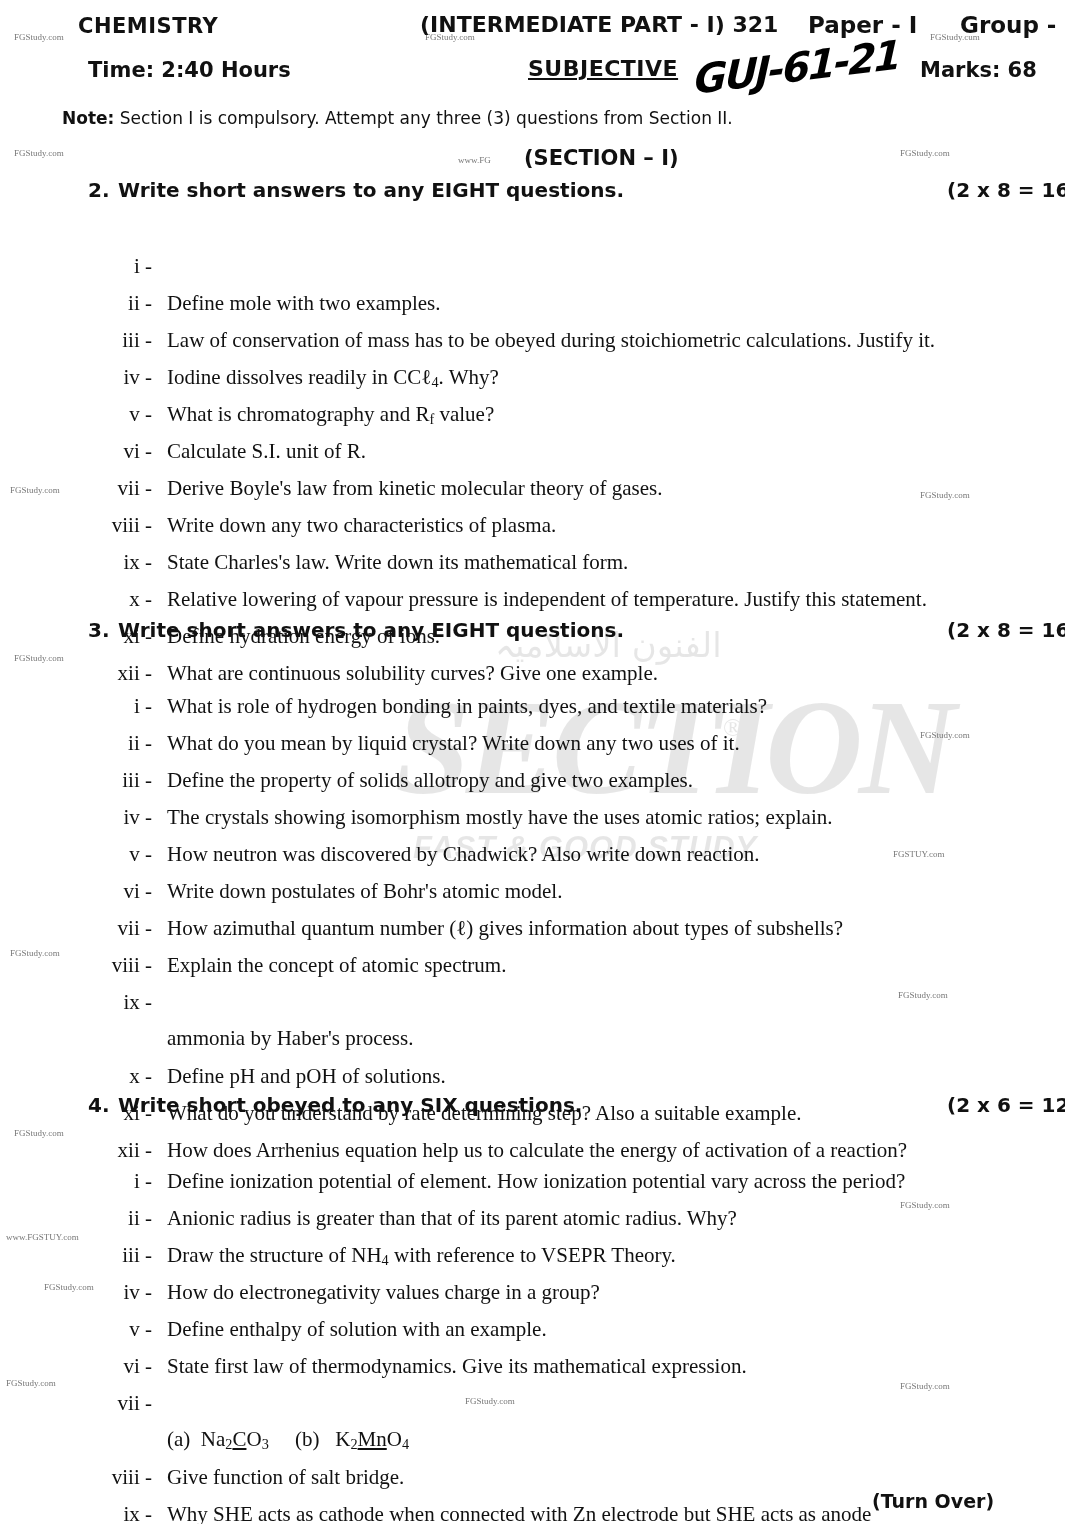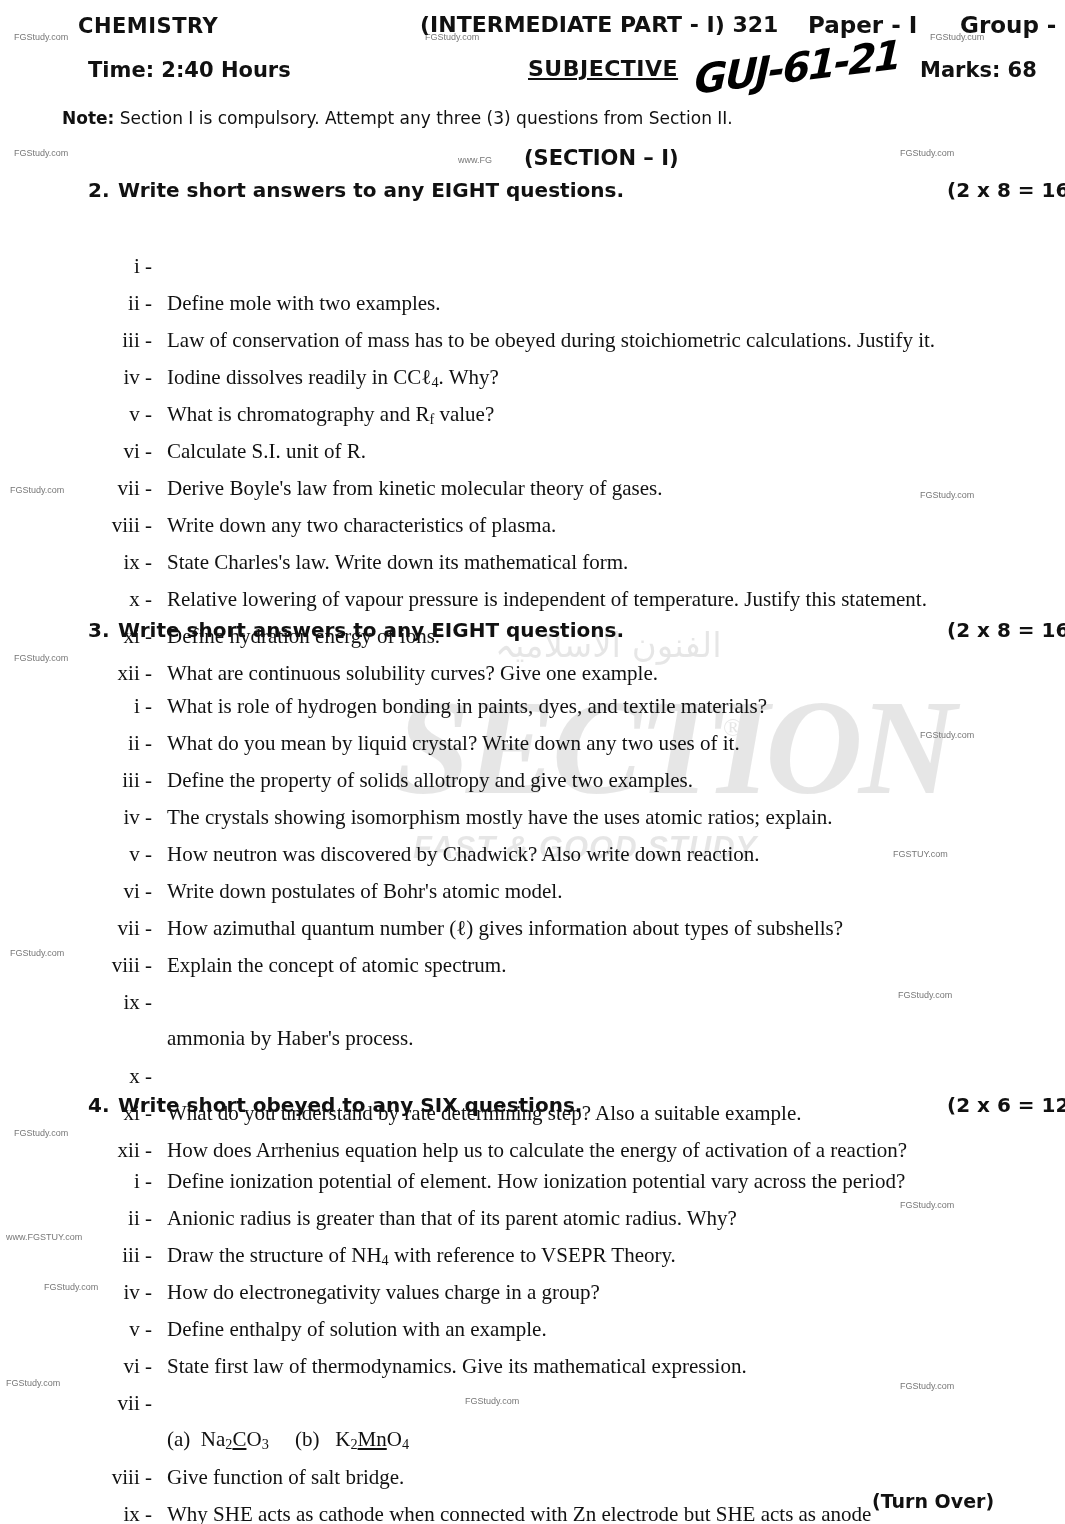--- a/index.html
+++ b/index.html
@@ -61,21 +61,21 @@
   .bigwm .bw-r {
     position: absolute;
     left: 328px;
     top: 88px;
     font-size: 26px;
     color: #4a4a4a;
   }
   .tinywm {
     position: absolute;
     z-index: 1;
-    font-family: Liberation Sans, sans-serif;
+    font-family: Liberation Serif, serif;
     font-size: 9px;
     color: #777;
     white-space: nowrap;
   }
 
   
   .hdr-sans {
     font-family: "DejaVu Sans", "Liberation Sans", sans-serif;
     font-weight: bold;
   }
@@ -339,20 +339,21 @@
           <div class="item" style="position: absolute; left: 0px; right: 0px; top: 301px;">
             <span class="rn">viii -</span>
             <span class="itxt">Explain the concept of atomic spectrum.</span>
           </div>
           <div class="item" style="position: absolute; left: 0px; right: 0px; top: 338px;">
             <span class="rn">ix -</span>
             <span class="cont">ammonia by Haber's process.</span>
           </div>
           <div class="item" style="position: absolute; left: 0px; right: 0px; top: 412px;">
             <span class="rn">x -</span>
+            <span class="itxt">Define pH and pOH of solutions.</span>
           </div>
           <div class="item" style="position: absolute; left: 0px; right: 0px; top: 449px;">
             <span class="rn">xi -</span>
             <span class="itxt">What do you understand by rate determining step? Also a suitable example.</span>
           </div>
           <div class="item" style="position: absolute; left: 0px; right: 0px; top: 486px;">
             <span class="rn">xii -</span>
             <span class="itxt">How does Arrhenius equation help us to calculate the energy of activation of a reaction?</span>
           </div>
         </div>

